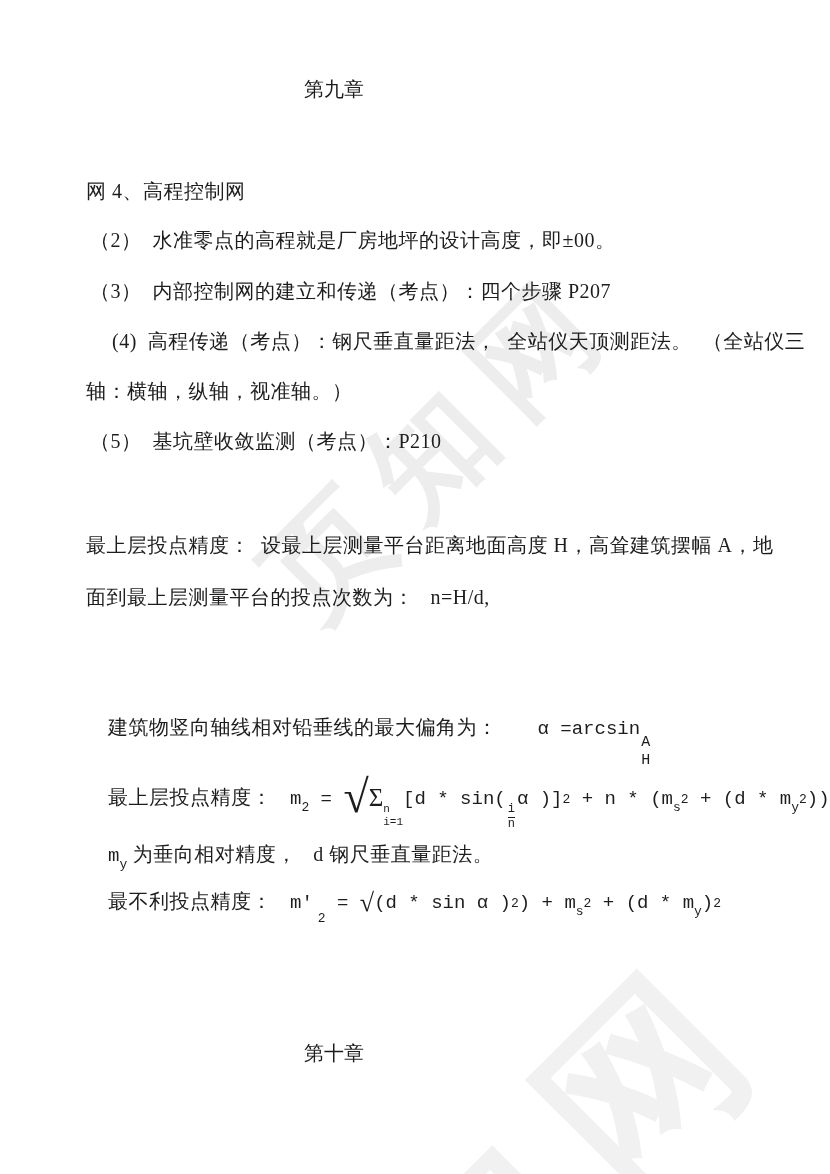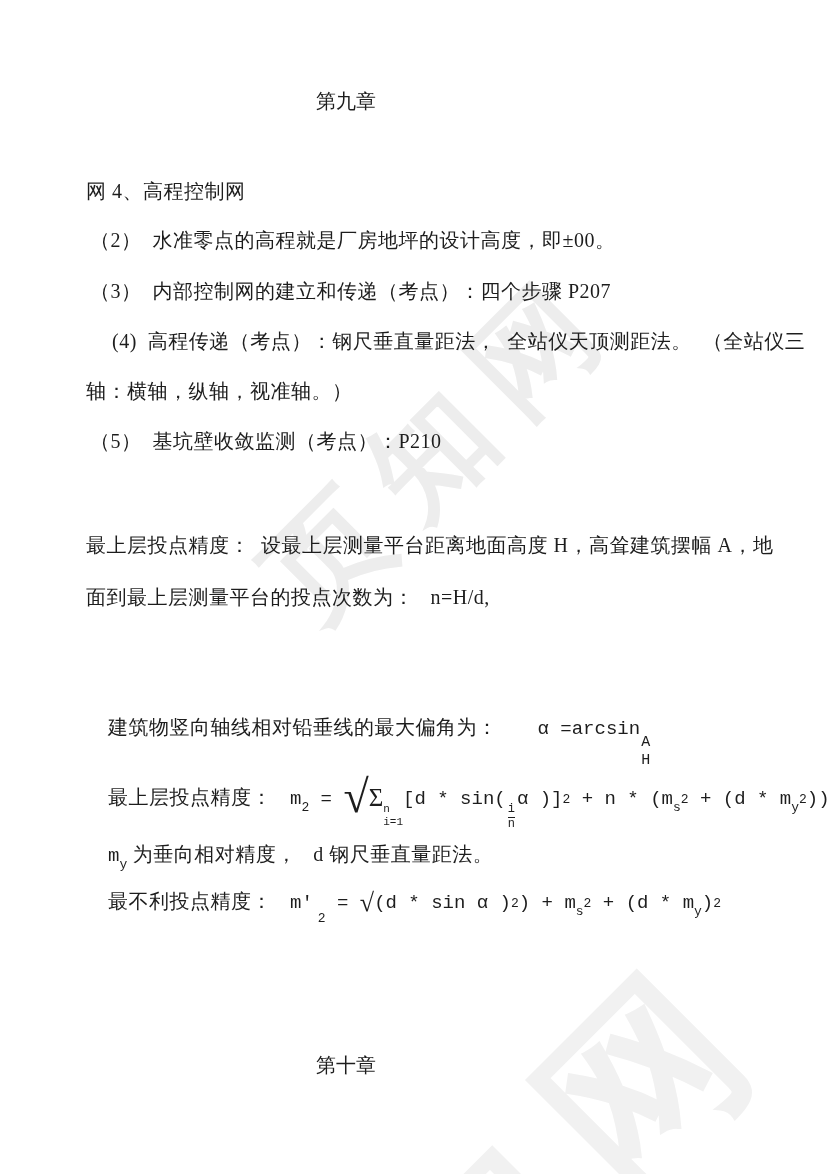--- a/index.html
+++ b/index.html
@@ -20,21 +20,21 @@
   .wm-2 { left:150px; top:1105px; font-size:190px; letter-spacing:40px; color:#f1f1f1; }
   
   .line {
     position:absolute; left:86px; z-index:1;
     font-size:20px; line-height:26px;
     letter-spacing:0.5px; white-space:pre;
   }
   .chapter {
     position:absolute; left:0; width:668px; z-index:1;
     text-align:center; font-size:20px; line-height:26px;
-    font-weight:normal; margin:12px;
+    font-weight:normal; margin:0;
   }
   .indent1 { left:96px; }
   .indent2 { left:90px; }
   .indent3 { left:92px;margin-left:20px; }
   .indent4 { left:88px; }
   .formula { white-space:pre; }
   .f-gap { display:inline-block; width:18px; }
   .f-gap-lg { display:inline-block; width:40px; }
   .math { font-family:"Liberation Mono", monospace; font-size:19px; letter-spacing:0;text-align:center; }
   .msub { font-family:"Liberation Mono", monospace; font-size:13px; vertical-align:-7px; letter-spacing:0; }

